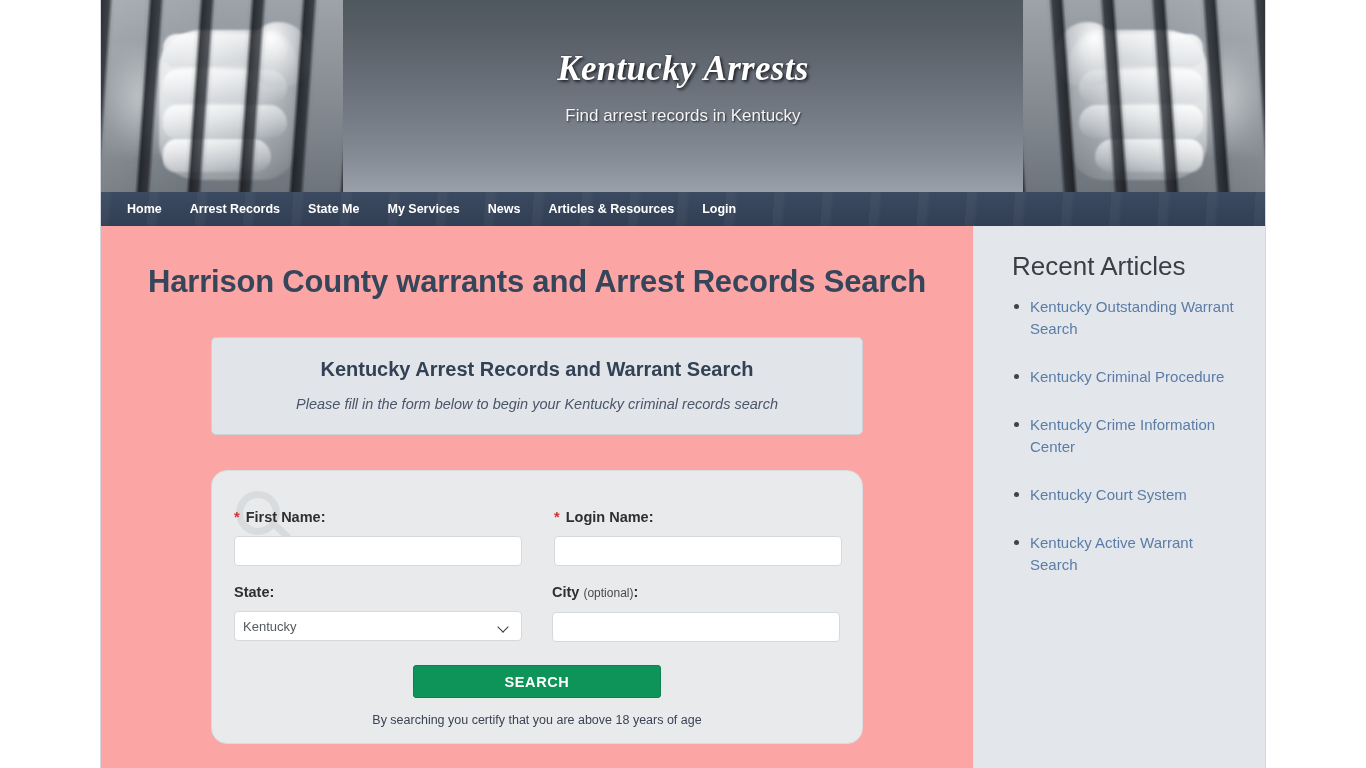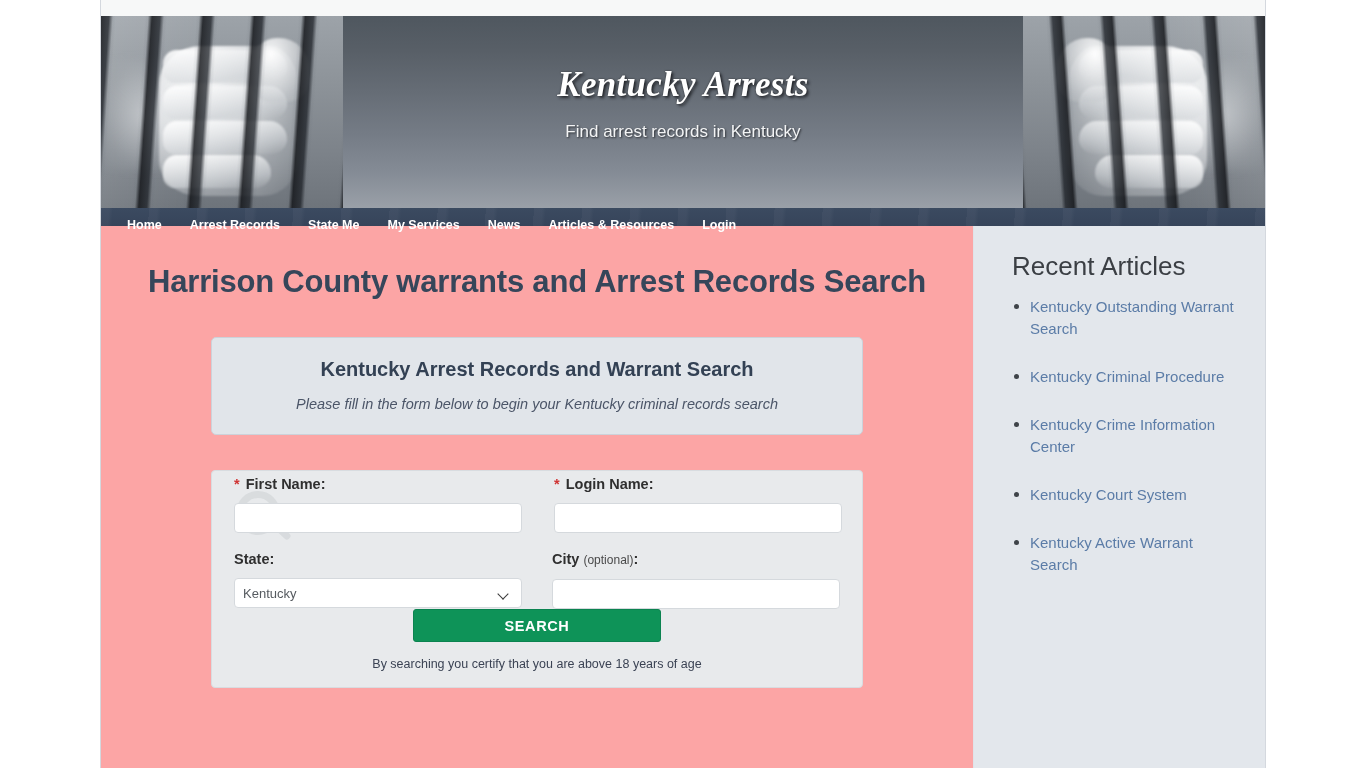--- a/index.html
+++ b/index.html
@@ -23,21 +23,20 @@
   }
 
   
   #header {
     position: relative;
     width: 1164px; height: 192px;
     overflow: hidden;
     background: linear-gradient(180deg,
         #4f575f 0%, #585f67 18%, #666d76 40%,
         #757c86 62%, #858c96 82%, #9aa0a8 100%);
-    margin-top: 16px;
   }
   
   .jail {
     position: absolute; top: 0; height: 192px; width: 242px;
     overflow: hidden;
   }
   .jail.left  { left: 0; }
   .jail.right { right: 0; transform: scaleX(-1); }
   .jail-bg {
     position: absolute; inset: 0;
@@ -205,22 +204,22 @@
     border-top: 15px solid #e1e5ea;
   }
 
   
   #form-panel {
     position: relative;
     margin: 35px auto 0;
     width: 652px;
     background: #e8eaec;
     border: 1px solid #d8dce0;
-    border-radius: 4px;
-    padding: 3px 22px 14px;
+    border-radius: 16px;
+    padding: 36px 22px 14px;
     overflow: hidden;
   }
   
   #form-watermark {
     position: absolute; left: 18px; top: 14px;
     width: 66px; height: 66px;
     opacity: 0.42; pointer-events: none;
   }
   #form-watermark .ring {
     position: absolute; left: 6px; top: 6px;
@@ -267,21 +266,21 @@
   .select-caret {
     position: absolute; right: 11px; top: 12px;
     width: 8px; height: 8px;
     border-right: 1.8px solid #3a3a3a;
     border-bottom: 1.8px solid #3a3a3a;
     transform: rotate(45deg);
     pointer-events: none;
   }
   .row-gap { height: 16px; }
 
-  #search-btn-wrap { text-align: center; position: relative; z-index: 2; }
+  #search-btn-wrap { text-align: center; margin-top: 23px; position: relative; z-index: 2; }
   #search-btn {
     width: 248px; height: 33px;
     background: #0e9358;
     border: 1px solid #0b8350;
     border-radius: 3px;
     color: #ffffff;
     font-family: "Liberation Sans", sans-serif;
     font-size: 14.5px; font-weight: bold;
     letter-spacing: 0.6px;
     cursor: pointer;

